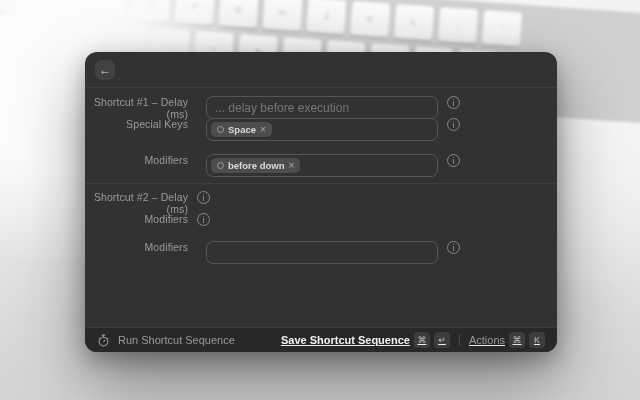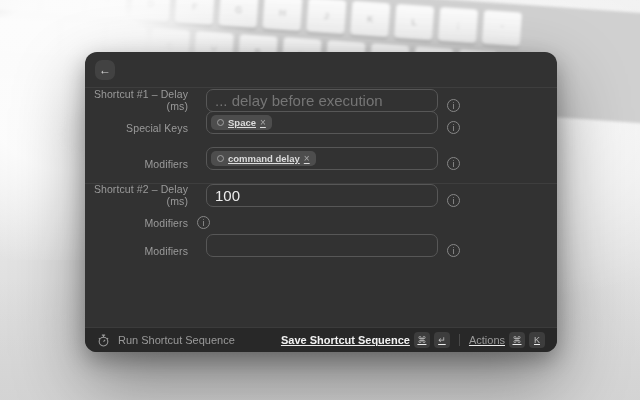--- a/index.html
+++ b/index.html
@@ -47,37 +47,37 @@
     background:#323232; border-radius:12px;
     box-shadow:0 30px 70px rgba(0,0,0,.40), 0 8px 22px rgba(0,0,0,.30);
     color:#ececec; display:flex; flex-direction:column;
   }
   .dlg-header { height:36px; border-bottom:1px solid #3e3e3e; display:flex; align-items:center; padding:0 10px; flex:none; }
   .back-btn {
     width:20px; height:20px; border-radius:7px; background:#424242; border:none;
     color:#d8d8d8; font-size:12px; line-height:1; display:flex; align-items:center; justify-content:center; cursor:pointer;
   }
   .dlg-body { padding:8px 0 0 0; flex:1; }
-  .frow { display:flex; align-items:flex-end; height:16px; }
+  .frow { display:flex; align-items:flex-start; height:16px; }
   .frow .flabel {
     width:103px; flex:none; text-align:right; color:#9a9a9a; font-size:10.5px; letter-spacing:.1px;
   }
   .fcontrol {
     margin-left:18px; width:232px; height:23px; border:1px solid #575757; border-radius:7px;
     background:transparent; display:flex; align-items:center; padding:0 8px;
   }
   .fcontrol input {
     width:100%; border:none; outline:none; background:transparent;
-    color:#ececec; font-size:15px; font-family:"Liberation Sans", sans-serif;
+    color:#ececec; font-size:12px; font-family:"Liberation Sans", sans-serif;
   }
   .fcontrol input::placeholder { color:#757575; }
   .chipbox { padding:0 4px; }
   .chip {
     display:inline-flex; align-items:center; gap:4px; background:#4d4d4d; border-radius:5px;
-    padding:2px 6px; font-size:9.5px; font-weight:bold; color:#dcdcdc;text-decoration:underline;
+    padding:2px 6px; font-size:9.5px; font-weight:bold; color:#dcdcdc;
   }
   .chip .ring { width:7px; height:7px; border:1px solid #9f9f9f; border-radius:50%; display:inline-block; }
   .chip .x { color:#a8a8a8; font-weight:normal; font-size:10px; cursor:pointer; }
   .info {
     margin-left:9px; width:13px; height:13px; border:1px solid #878787; border-radius:50%;
     color:#999; font-size:8.5px; display:flex; align-items:center; justify-content:center; cursor:default;
   }
   .mt13 { margin-top:6px; } .mt20 { margin-top:20px; } .mt12 { margin-top:12px; }
   .section-divider { height:1px; background:#3e3e3e; margin:13px 0 7px 0; }
 
@@ -171,34 +171,31 @@
         </span>
       </div>
       <div class="info">i</div>
     </div>
 
     <div class="frow mt20">
       <div class="flabel">Modifiers</div>
       <div class="fcontrol chipbox">
         <span class="chip">
           <span class="ring"></span>
-          <span>command delay</span>
+          <span>before down</span>
           <span class="x">×</span>
         </span>
       </div>
       <div class="info">i</div>
     </div>
 
     <div class="section-divider"></div>
 
     <div class="frow">
       <div class="flabel">Shortcut #2 – Delay (ms)</div>
-      <div class="fcontrol">
-        <input type="text" value="100" style="">
-      </div>
       <div class="info">i</div>
     </div>
 
     <div class="frow mt13">
       <div class="flabel">Modifiers</div>
       <div class="info">i</div>
     </div>
 
     <div class="frow mt12">
       <div class="flabel">Modifiers</div>

